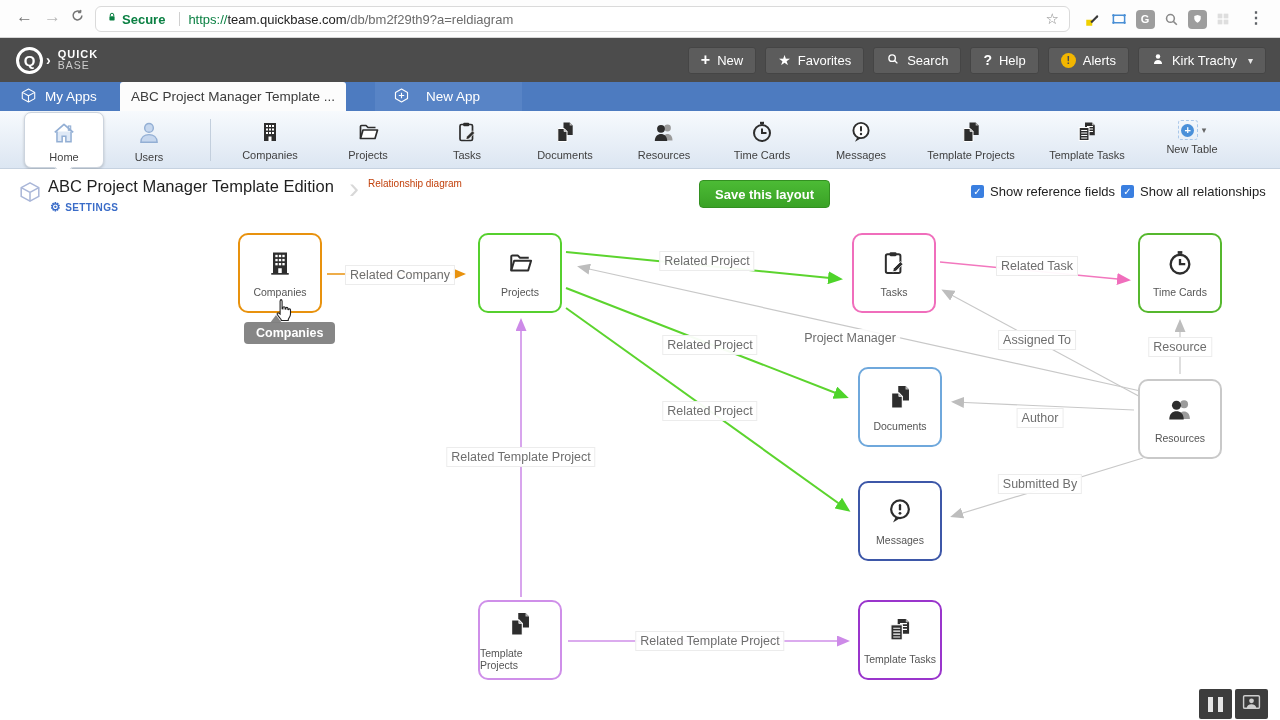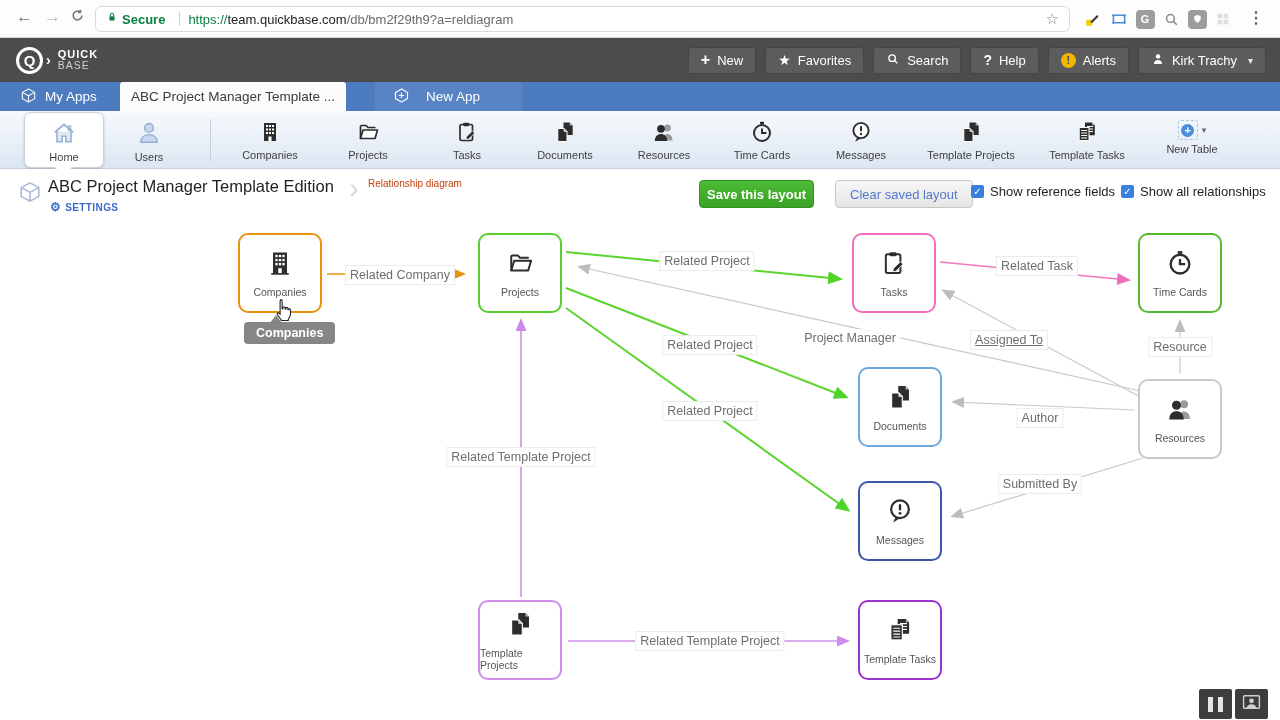--- a/index.html
+++ b/index.html
@@ -55,21 +55,21 @@
   .nt-caret { font-size:9px; color:#666; }
 
   
   .page-header { position:absolute; left:0; top:169px; width:1280px; height:52px; background:#fff; z-index:20; }
   .app-cube { position:absolute; left:18px; top:11px; color:#a9b6d8; }
   .app-title { position:absolute; left:48px; top:8px; font-size:16.5px; color:#1f1f1f; }
   .settings-row { position:absolute; left:50px; top:31px; display:flex; align-items:center; gap:4px; color:#3a6cc8; font-size:10px; font-weight:bold; letter-spacing:.4px; cursor:pointer; }
   .gear { font-size:12px; }
   .crumb-chev { position:absolute; left:349px; top:2px; font-size:30px; color:#d8d8d8; font-weight:normal; }
   .page-title { position:absolute; left:368px; top:9px; font-size:10px; color:#c2410c; }
-  .btn-save { position:absolute; left:699px; top:11px; height:28px; padding:0 7px; background:linear-gradient(#4cbb35,#3aa226); border:1px solid #339021; border-radius:4px; color:#fff; font-size:13px; font-weight:bold; cursor:pointer; }
+  .btn-save { position:absolute; left:699px; top:11px; height:28px; padding:0 15px; background:linear-gradient(#4cbb35,#3aa226); border:1px solid #339021; border-radius:4px; color:#fff; font-size:13px; font-weight:bold; cursor:pointer; }
   .btn-clear { position:absolute; left:835px; top:11px; height:28px; padding:0 14px; background:linear-gradient(#f7f7f7,#e5e5e5); border:1px solid #c6c6c6; border-radius:4px; color:#5577cc; font-size:13px; cursor:pointer; }
   .check { position:absolute; top:15px; display:flex; align-items:center; gap:6px; font-size:13px; color:#222; cursor:pointer; }
   .cb { width:13px; height:13px; border-radius:2px; background:#3a7fe0; color:#fff; font-size:10px; line-height:13px; text-align:center; }
 
   
   .diagram { position:absolute; left:0; top:0; width:1280px; height:720px; z-index:0; }
   .edges-svg { position:absolute; left:0; top:0; }
   .edge-label { position:absolute; transform:translate(-50%,-50%); background:rgba(255,255,255,.95); border:1px solid #ececec; color:#6e6e6e; font-size:12.5px; padding:2px 4px; white-space:nowrap; z-index:2; }
   .node { position:absolute; width:84px; height:80px; background:#fff; border:2px solid #999; border-radius:10px; display:flex; flex-direction:column; align-items:center; justify-content:center; gap:5px; z-index:3; cursor:pointer; }
   .node-label { font-size:10.5px; color:#555; }
@@ -120,21 +120,21 @@
       <line x1="521" y1="597" x2="521" y2="321" stroke="#cf8fe9" stroke-width="1.6" marker-end="url(#ah-violet)"></line>
       <line x1="568" y1="641" x2="847" y2="641" stroke="#cf8fe9" stroke-width="1.6" marker-end="url(#ah-violet)"></line>
     </svg>
 
     <div class="edge-label" style="left:400px; top:275px;">Related Company</div>
     <div class="edge-label" style="left:707px; top:261px;">Related Project</div>
     <div class="edge-label" style="left:710px; top:345px;">Related Project</div>
     <div class="edge-label" style="left:710px; top:411px;">Related Project</div>
     <div class="edge-label" style="left:1037px; top:266px;">Related Task</div>
     <div class="edge-label" style="left:850px; top:338px; border:none; background:rgba(255,255,255,.85);">Project Manager</div>
-    <div class="edge-label" style="left:1009px; top:340px;text-decoration:underline;">Assigned To</div>
+    <div class="edge-label" style="left:1037px; top:340px;">Assigned To</div>
     <div class="edge-label" style="left:1180px; top:347px;">Resource</div>
     <div class="edge-label" style="left:1040px; top:418px;">Author</div>
     <div class="edge-label" style="left:1040px; top:484px;">Submitted By</div>
     <div class="edge-label" style="left:521px; top:457px;">Related Template Project</div>
     <div class="edge-label" style="left:710px; top:641px;">Related Template Project</div>
 
     <div class="node" style="left:238px; top:233px; border-color:#e8920e;">
       <span><svg width="28" height="28" viewBox="0 0 24 24">
             <rect x="6" y="3" width="12" height="18" fill="#2d2d2d"></rect>
             <g fill="#fff">
@@ -488,21 +488,20 @@
           <path d="M3.2 7.6 L12 12.4 L20.8 7.6 M12 12.4 V21.2"></path>
         </svg></span>
     <span class="app-title">ABC Project Manager Template Edition</span>
     <span class="settings-row">
         <span class="gear">⚙</span>
         <span>SETTINGS</span>
       </span>
     <span class="crumb-chev">›</span>
     <span class="page-title">Relationship diagram</span>
     <button class="btn-save">Save this layout</button>
-    <button class="btn-clear">Clear saved layout</button>
     <label class="check" style="left:971px;">
       <span class="cb">✓</span>
       <span>Show reference fields</span>
     </label>
     <label class="check" style="left:1121px;">
       <span class="cb">✓</span>
       <span>Show all relationships</span>
     </label>
   </div>
 

